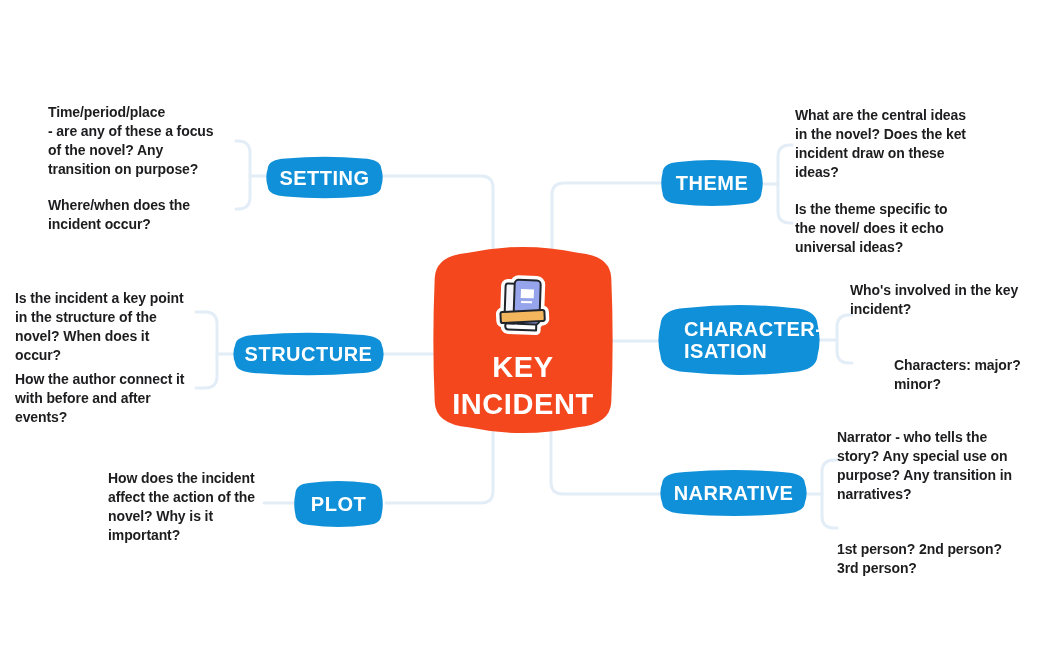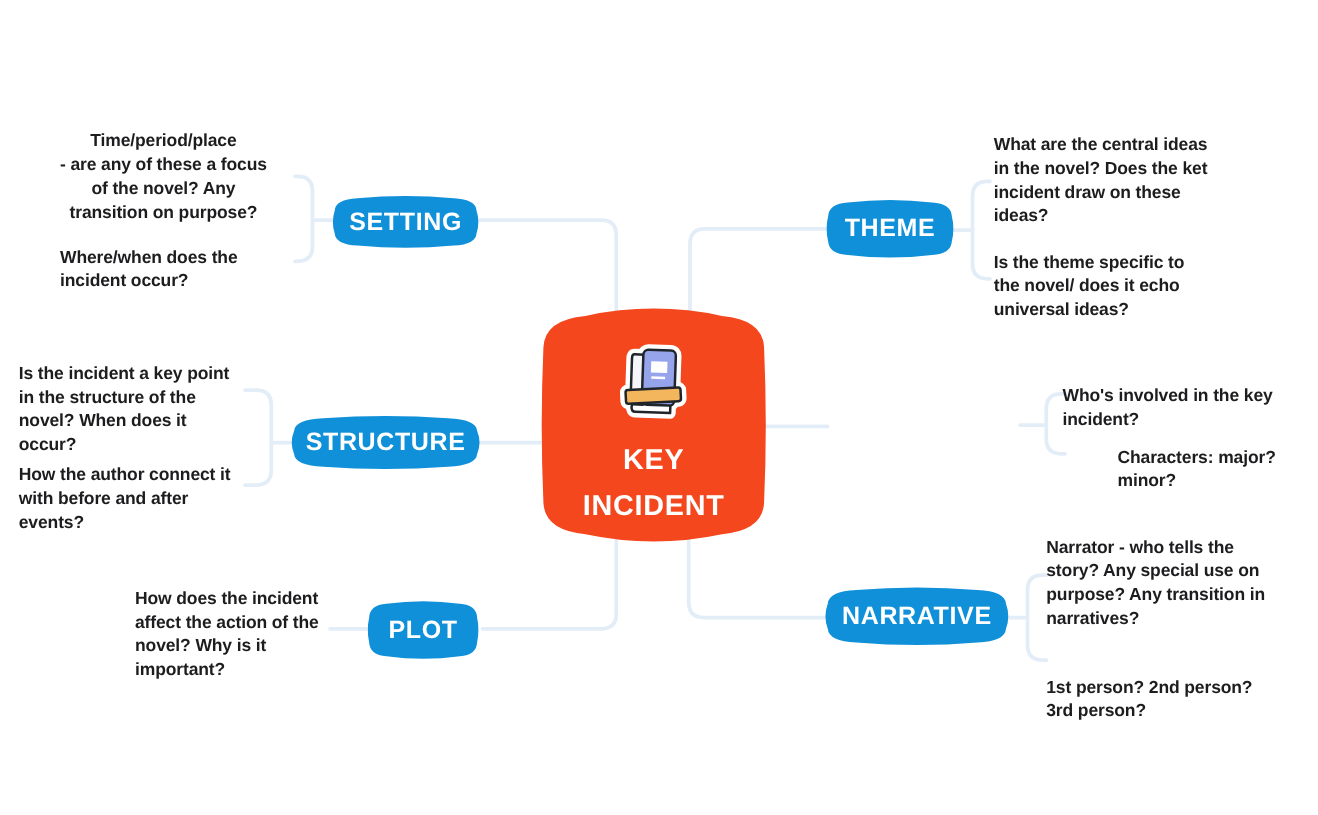--- a/index.html
+++ b/index.html
@@ -28,21 +28,21 @@
   .node-bg path{fill:var(--node-blue);}
   .center-node .node-bg path{fill:var(--accent-orange);}
   .node-label{
     position:relative;z-index:1;
     color:#fff;font-weight:700;font-size:20px;line-height:22px;
     letter-spacing:0.5px;text-align:center;white-space:pre-line;
   }
   .center-node{flex-direction:column;justify-content:flex-start;padding-top:30px;}
   .center-label{
     position:relative;z-index:1;color:#fff;font-weight:700;
-    font-size:23px;line-height:37px;letter-spacing:0.6px;
+    font-size:29px;line-height:37px;letter-spacing:0.6px;
     text-align:center;white-space:pre-line;margin-top:12px;
   }
   .char-node{justify-content:flex-start;padding-left:26px;}
   .char-node .node-label{text-align:left;}
   .note{
     position:absolute;
     color:var(--text-dark);
     font-weight:700;font-size:14px;line-height:19px;
     letter-spacing:-0.1px;white-space:pre-line;
   }
@@ -132,29 +132,36 @@
     <span class="node-label">PLOT</span>
   </div>
 
   <div class="node" style="left:661px;top:158px;width:102px;height:50px;">
     <svg class="node-bg" viewBox="0 0 200 100" preserveAspectRatio="none" aria-hidden="true">
       <path d="M34 8 Q100 0 166 8 Q196 10 197 30 Q202 50 197 70 Q196 90 166 92 Q100 100 34 92 Q4 90 3 70 Q-2 50 3 30 Q4 10 34 8 Z"></path>
     </svg>
     <span class="node-label">THEME</span>
   </div>
 
+  <div class="node char-node" style="left:658px;top:302px;width:162px;height:76px;">
+    <svg class="node-bg" viewBox="0 0 200 100" preserveAspectRatio="none" aria-hidden="true">
+      <path d="M34 8 Q100 0 166 8 Q196 10 197 30 Q202 50 197 70 Q196 90 166 92 Q100 100 34 92 Q4 90 3 70 Q-2 50 3 30 Q4 10 34 8 Z"></path>
+    </svg>
+    <span class="node-label">CHARACTER-
+ISATION</span>
+  </div>
 
   <div class="node" style="left:660px;top:468px;width:147px;height:50px;">
     <svg class="node-bg" viewBox="0 0 200 100" preserveAspectRatio="none" aria-hidden="true">
       <path d="M34 8 Q100 0 166 8 Q196 10 197 30 Q202 50 197 70 Q196 90 166 92 Q100 100 34 92 Q4 90 3 70 Q-2 50 3 30 Q4 10 34 8 Z"></path>
     </svg>
     <span class="node-label">NARRATIVE</span>
   </div>
 
-  <div class="note" style="left:48px;top:103px;text-align:center;">Time/period/place
+  <div class="note" style="left:48px;top:103px;">Time/period/place
 - are any of these a focus
 of the novel? Any
 transition on purpose?</div>
   <div class="note" style="left:48px;top:196px;">Where/when does the
 incident occur?</div>
 
   <div class="note" style="left:15px;top:277px;margin-top:12px;">Is the incident a key point
 in the structure of the
 novel? When does it
 occur?</div>
@@ -168,21 +175,21 @@
 important?</div>
 
   <div class="note" style="left:795px;top:106px;">What are the central ideas
 in the novel? Does the ket
 incident draw on these
 ideas?</div>
   <div class="note" style="left:795px;top:200px;">Is the theme specific to
 the novel/ does it echo
 universal ideas?</div>
 
-  <div class="note" style="left:850px;top:307px;">Who's involved in the key
+  <div class="note" style="left:850px;top:281px;">Who's involved in the key
 incident?</div>
   <div class="note" style="left:850px;top:356px;margin-left:44px;">Characters: major? minor?</div>
 
   <div class="note" style="left:837px;top:428px;">Narrator - who tells the
 story? Any special use on
 purpose? Any transition in
 narratives?</div>
   <div class="note" style="left:837px;top:540px;">1st person? 2nd person?
 3rd person?</div>
 

